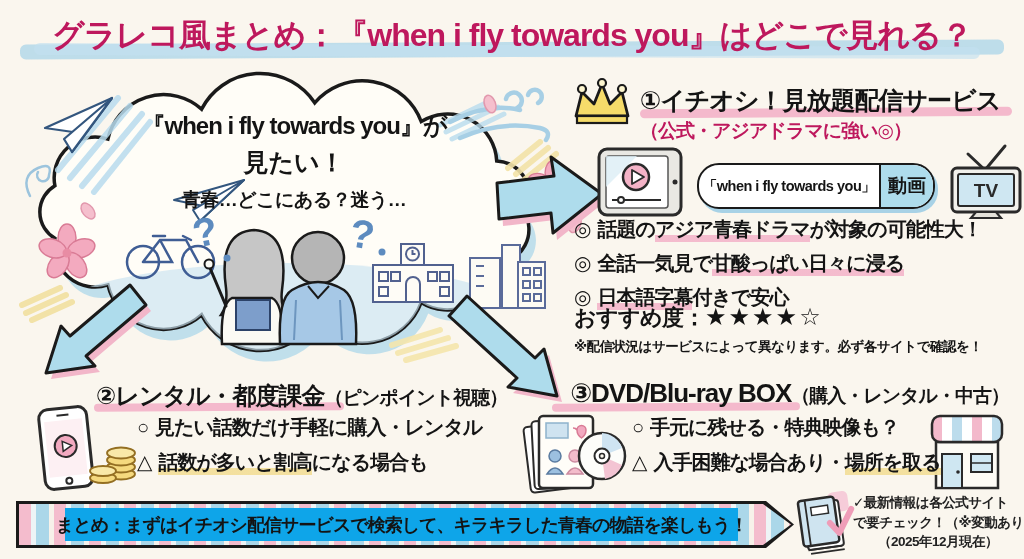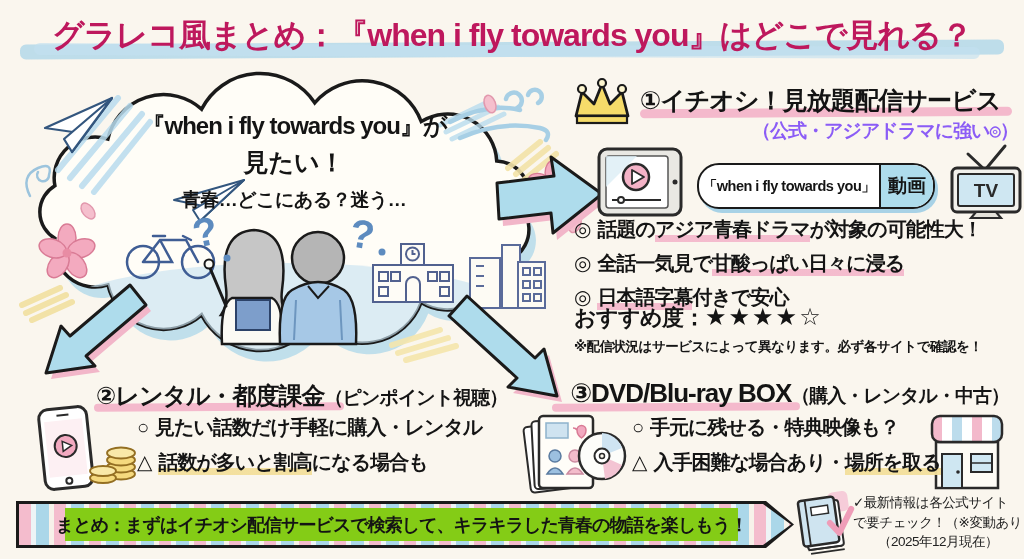--- a/index.html
+++ b/index.html
@@ -18,21 +18,21 @@
   #cloud-line3{font-size:19px;font-weight:700;margin-top:8px;letter-spacing:-0.5px;}
   svg{display:block;}
   .decor-svg{left:0;top:0;z-index:2;pointer-events:none;}
   #cloud-svg{left:14px;top:70px;z-index:1;}
   
   .hl-pink{background-image:linear-gradient(transparent 70%,rgba(244,185,204,.95) 70%,rgba(244,185,204,.95) 97%,transparent 97%);}
   .hl-yellow{background-image:linear-gradient(transparent 70%,rgba(243,223,155,.95) 70%,rgba(243,223,155,.95) 97%,transparent 97%);}
   .bar{border-radius:5px;z-index:2;}
   
   #s1-heading{left:640px;top:84px;font-size:25px;font-weight:900;color:#141414;letter-spacing:-1px;z-index:3;}
-  #s1-sub{left:640px;top:118px;width:378px;text-align:right;font-size:19px;font-weight:900;color:#8b5cf6;letter-spacing:-1px;z-index:3;font-family:Liberation Mono, monospace;}
+  #s1-sub{left:640px;top:118px;width:378px;text-align:left;font-size:19px;font-weight:900;color:#be185d;letter-spacing:-1px;z-index:3;}
   #search-pill{left:697px;top:163px;width:234px;height:42px;display:flex;align-items:center;background:#fff;border:2.5px solid #1a1a1a;border-radius:22px;box-shadow:3px 4px 0 #a8d2e6;z-index:3;overflow:hidden;}
   #search-query{flex:1;font-size:14.5px;font-weight:700;color:#141414;text-align:center;letter-spacing:-0.5px;}
   #search-action{width:52px;align-self:stretch;display:flex;align-items:center;justify-content:center;background:#aedcec;border-left:2.5px solid #1a1a1a;font-size:19px;font-weight:900;color:#141414;}
   #s1-bullets{left:574px;top:216px;z-index:3;}
   .b-row{display:flex;align-items:baseline;height:34px;font-size:20px;font-weight:900;color:#141414;letter-spacing:-1px;white-space:nowrap;}
   .b-row .mk{margin-right:7px;}
   #s1-rating{left:574px;top:303px;font-size:22px;font-weight:900;color:#141414;z-index:3;letter-spacing:-0.5px;}
   #s1-rating .stars{font-size:24px;letter-spacing:2px;}
   #s1-note{left:574px;top:338px;font-size:13.5px;font-weight:700;color:#141414;z-index:3;letter-spacing:-0.5px;}
   
@@ -43,23 +43,23 @@
   #s3-heading{left:554px;top:378px;margin-left:16px;}
   #s3-heading .big{font-size:26px;}
   #s2-bullets{left:137px;top:414px;z-index:3;}
   #s3-bullets{left:632px;top:414px;z-index:3;}
   #s2-bullets .b-row,#s3-bullets .b-row{height:35px;}
   
   #banner{left:16px;top:501px;width:778px;height:47px;z-index:3;}
   .banner-clip{clip-path:polygon(0 0,calc(100% - 28px) 0,100% 50%,calc(100% - 28px) 100%,0 100%);}
   #banner-outer{position:absolute;inset:0;background:#1a1a1a;}
   #banner-stripes{position:absolute;inset:3px;background:repeating-linear-gradient(90deg,#f4bccd 0 12px,#eef4f6 12px 17px,#abd7e9 17px 30px,#f7f2ea 30px 35px);}
-  #banner-label{position:absolute;left:10px;right:56px;top:7px;bottom:7px;background:#84cc16;display:flex;align-items:center;justify-content:center;font-size:18px;font-weight:900;color:#141414;letter-spacing:-1px;white-space:nowrap;margin-left:39px;}
-  
-  #footnote{left:853px;top:493px;width:170px;font-size:13.5px;font-weight:400;color:#222;line-height:1.45;z-index:3;letter-spacing:-0.5px;}
+  #banner-label{position:absolute;left:10px;right:56px;top:7px;bottom:7px;background:#0ea5e9;display:flex;align-items:center;justify-content:center;font-size:18px;font-weight:900;color:#141414;letter-spacing:-1px;white-space:nowrap;margin-left:39px;}
+  
+  #footnote{left:853px;top:493px;width:170px;font-size:13.5px;font-weight:700;color:#222;line-height:1.45;z-index:3;letter-spacing:-0.5px;}
   #footnote .fn3{text-align:center;}
 </style>
 </head>
 <body>
 
 <div id="stage">
 
   <div class="abs title-hl" style="left:20px;right:20px;top:42px;transform:rotate(-0.3deg);"></div>
   <div class="abs title-hl2" style="left:34px;right:44px;top:45px;transform:rotate(0.25deg);"></div>
 

